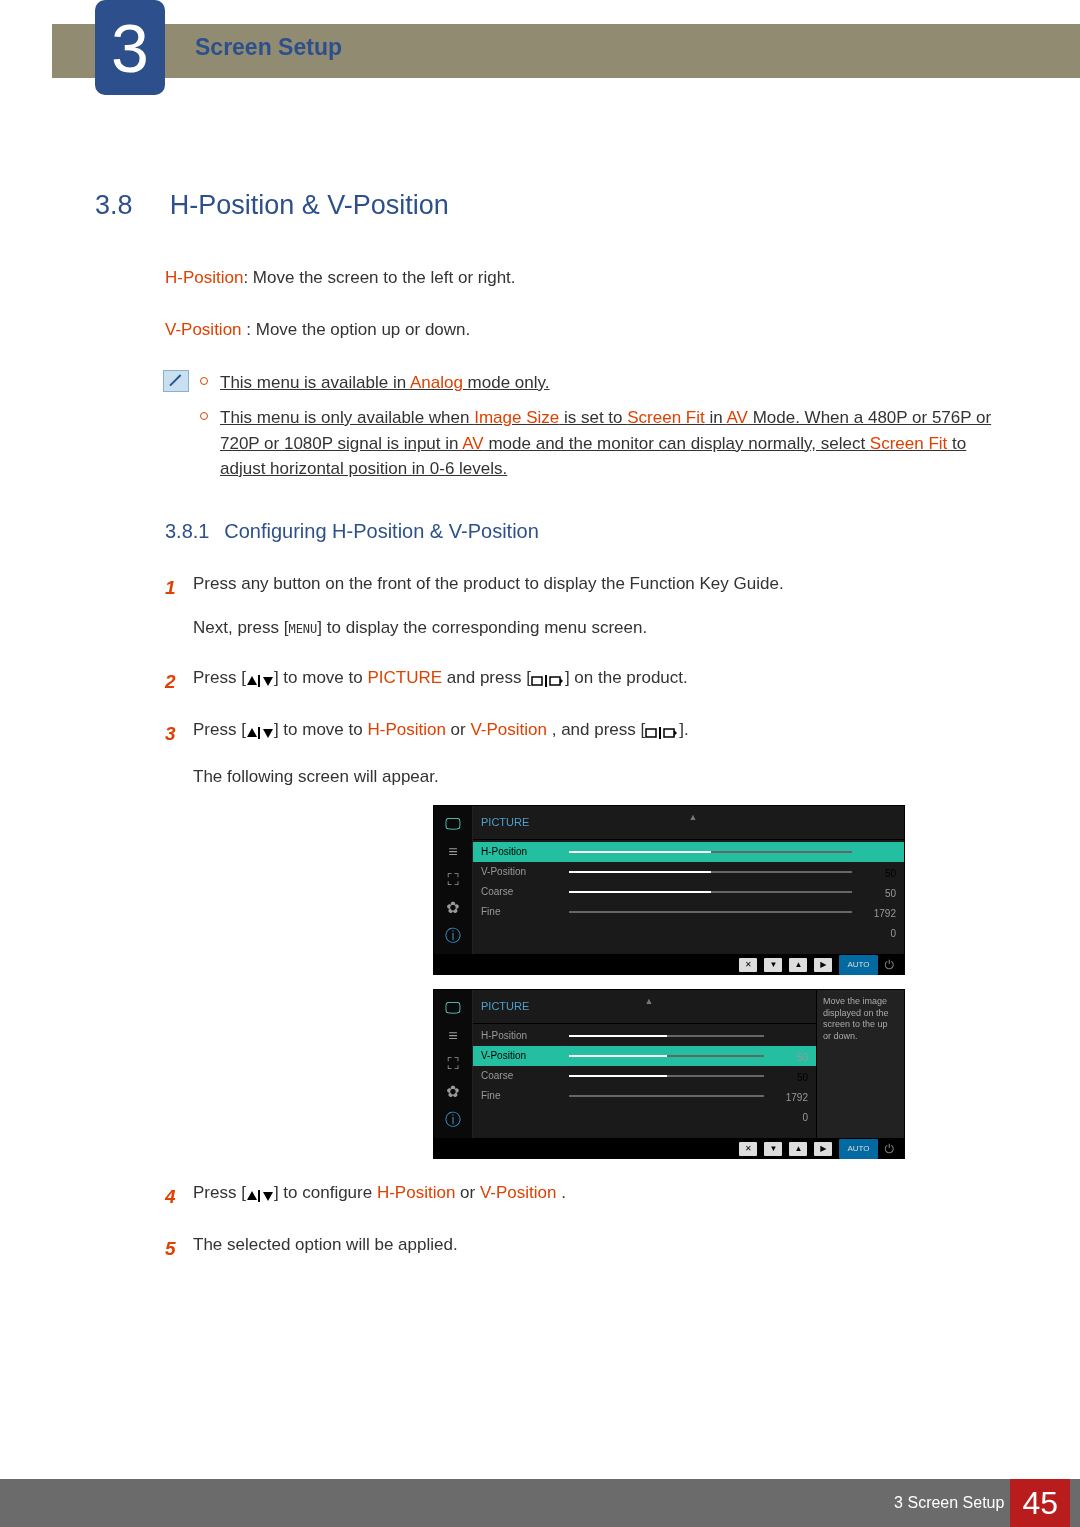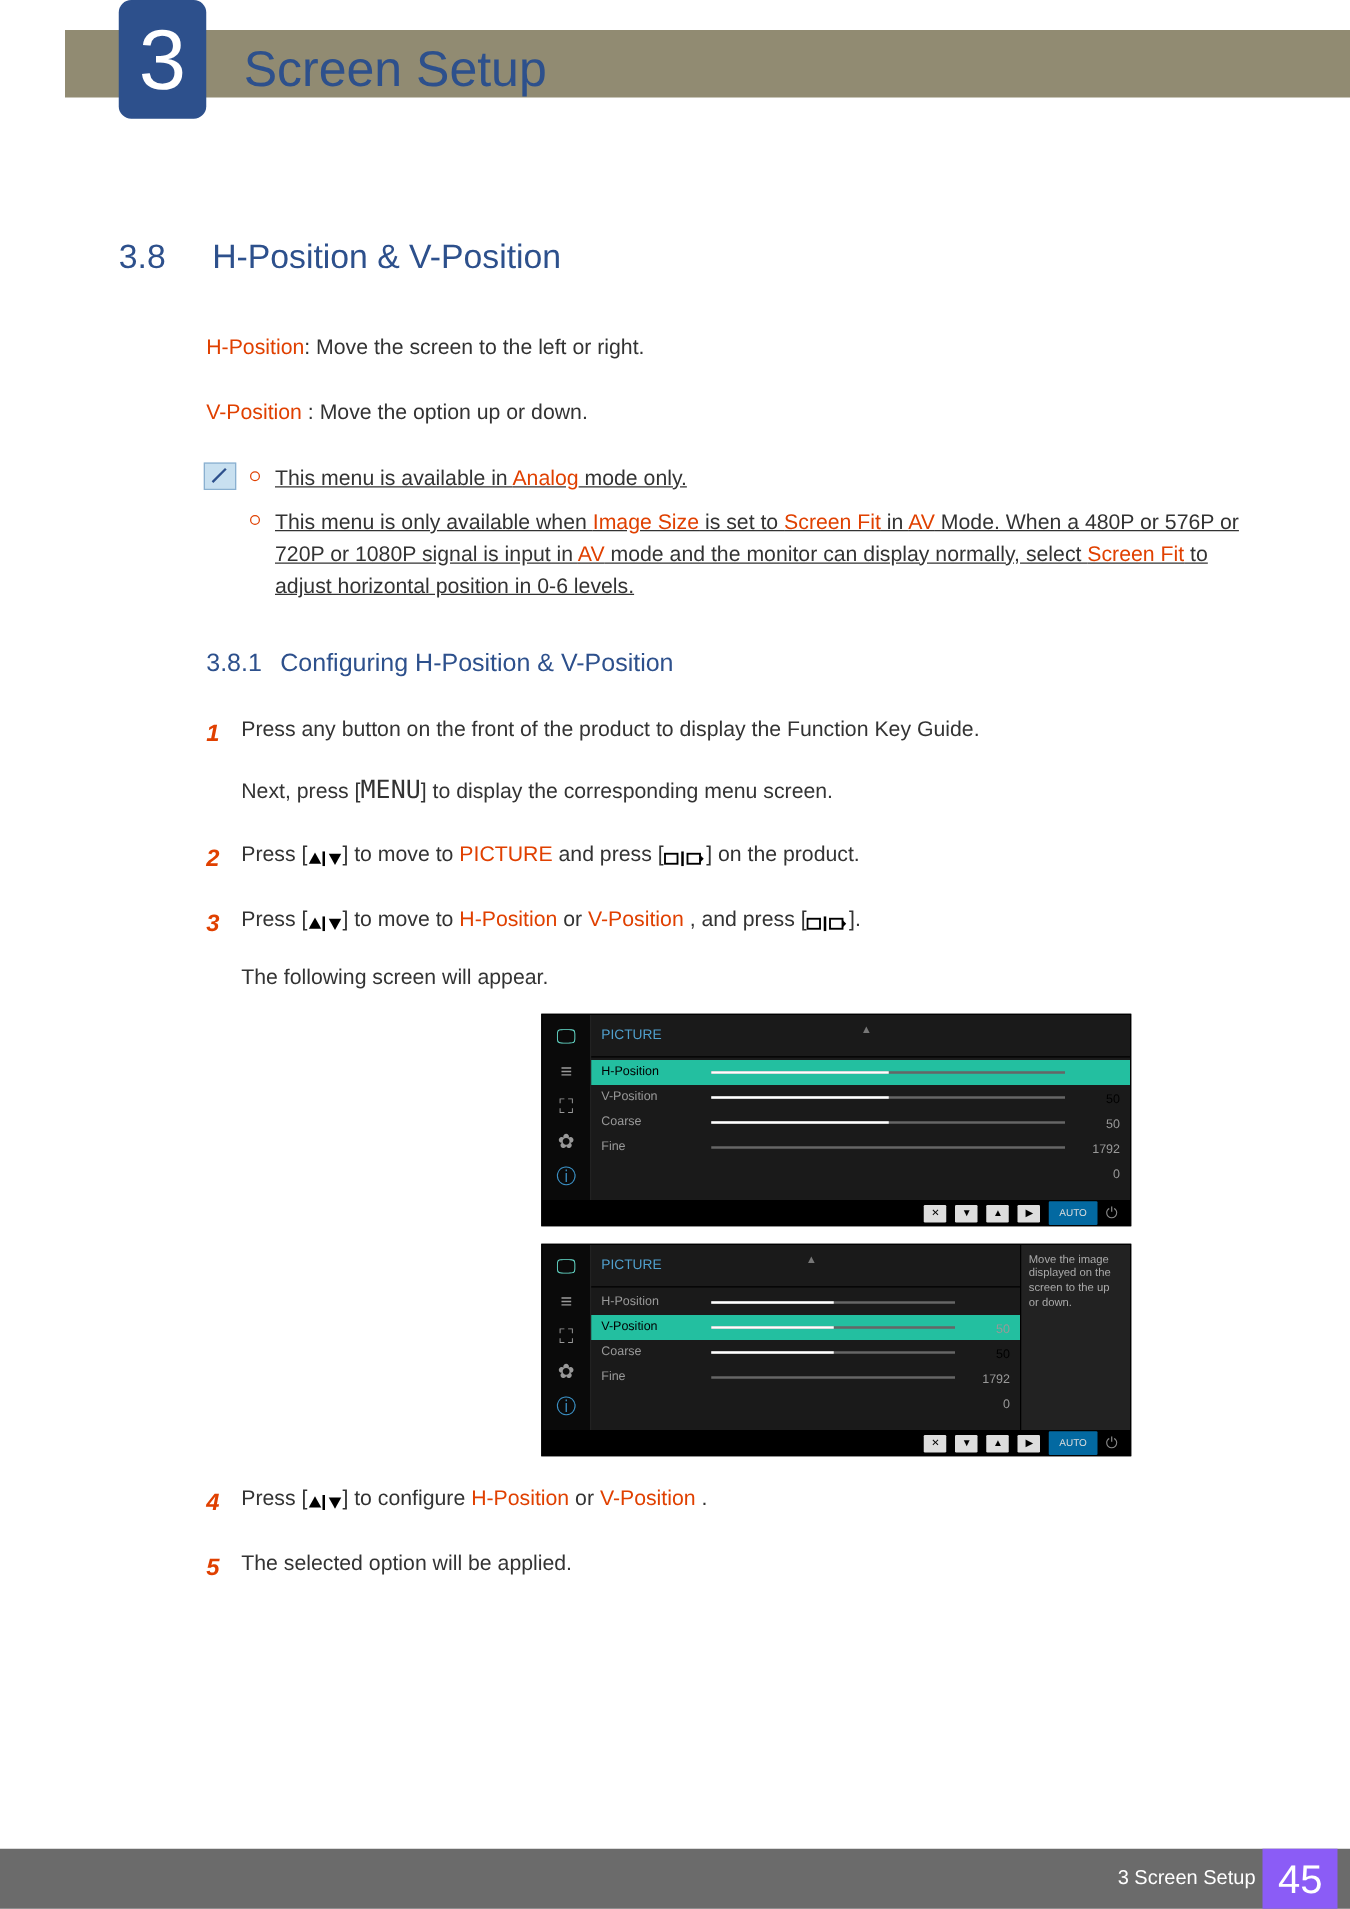--- a/index.html
+++ b/index.html
@@ -34,22 +34,22 @@
     display: flex;
     align-items: center;
     justify-content: center;
     font-size: 68px;
     font-weight: 300;
   }
   .chapter-title {
     position: absolute;
     top: 34px;
     left: 195px;
-    font-size: 40px;
-    font-weight: 400;
+    font-size: 23px;
+    font-weight: 700;
     color: #2d508c;
   }
 
   .page-content {
     position: absolute;
     top: 190px;
     left: 95px;
     right: 80px;
   }
 
@@ -112,21 +112,21 @@
     left: 0;
     top: 2px;
     color: #e04000;
     font-weight: bold;
     font-size: 19px;
     font-style: italic;
   }
   .step p { margin-bottom: 12px; }
   .key-icons { display: inline-block; vertical-align: -2px; }
   .key-icons svg { vertical-align: -2px; }
-  .menu-frame { font-family: monospace; font-size: 20px; }
+  .menu-frame { font-family: monospace; font-size: 12px; }
 
   
   .osd-area { margin-left: 240px; margin-top: 12px; margin-bottom: 12px;}
   .osd {
     background: #000;
     width: 472px;
     color: #999;
     font-size: 11px;
     margin-bottom: 14px;
     border: 1px solid #000;
@@ -225,21 +225,21 @@
     height: 48px;
     background: #6b6b6b;
     color: #fff;
     display: flex;
     align-items: center;
     justify-content: flex-end;
     padding-right: 10px;
   }
   .footer-text { font-size: 16px; margin-right: 6px;}
   .footer-page {
-    background: #8b5cf6;
+    background: #b91c1c;
     height: 48px;
     font-size: 32px;
     display: flex;
     align-items: center;
     padding: 0 12px;
   }
 </style>
 </head>
 <body>
 

